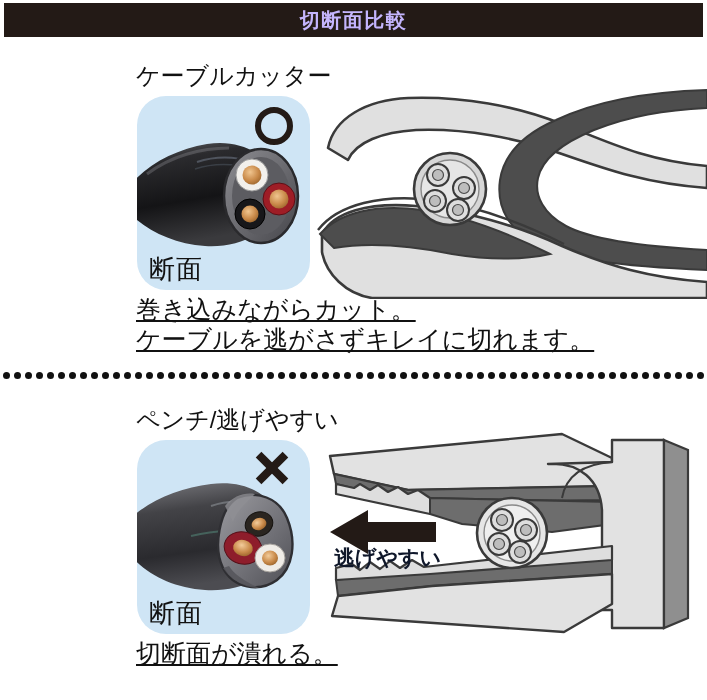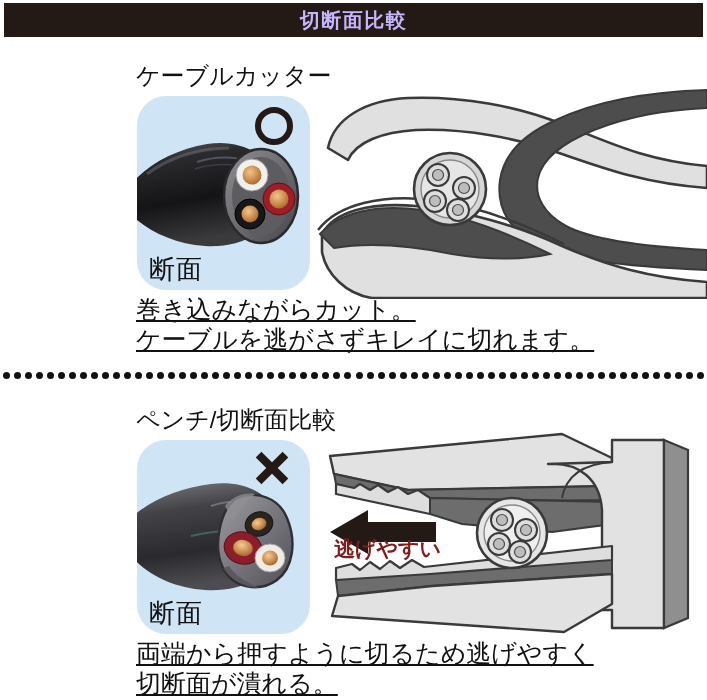--- a/index.html
+++ b/index.html
@@ -119,25 +119,25 @@
     top: 40px;
     left: 312px;
     width: 395px;
     height: 215px;
   }
   .illustration svg { display: block; }
 
   .escape-label {
     position: absolute;
     left: 22px;
-    top: 110px;
+    top: 119px;
     font-size: 21px;
     font-weight: bold;
     line-height: 1;
-    color: #7f1d1d;
+    color: #0f172a;
     letter-spacing: 0px;
     white-space: nowrap;
   }
 
   
   .caption {
     position: absolute;
     left: 136px;
     top: 251px;
     font-size: 25px;
@@ -330,21 +330,21 @@
     <i></i>
     <i></i>
   <i></i>
     <i></i>
     <i></i>
     <i></i>
 </div>
 
 <section class="section section-pliers">
 
-  <h2 class="section-heading">ペンチ/切断面比較</h2>
+  <h2 class="section-heading">ペンチ/逃げやすい</h2>
 
   <div class="photo-panel">
     <svg width="173" height="194" viewBox="0 0 173 194">
       <defs>
         <linearGradient id="sheathB" x1="0" y1="0" x2="0.2" y2="1">
           <stop offset="0" stop-color="#7b7b80"></stop>
           <stop offset="0.3" stop-color="#434347"></stop>
           <stop offset="0.7" stop-color="#2a2a2e"></stop>
           <stop offset="1" stop-color="#4c4c51"></stop>
         </linearGradient>
@@ -427,16 +427,15 @@
 
       <g>
         <path d="M18,104 L56,82 L56,94 L124,94 L124,114 L56,114 L56,126 Z" fill="#231a16"></path>
       </g>
     </svg>
 
     <div class="escape-label">逃げやすい</div>
   </div>
 
   <div class="caption">
-    <div>両端から押すように切るため逃げやすく</div>
     <div>切断面が潰れる。</div>
   </div>
 </section>
 
 </body></html>

